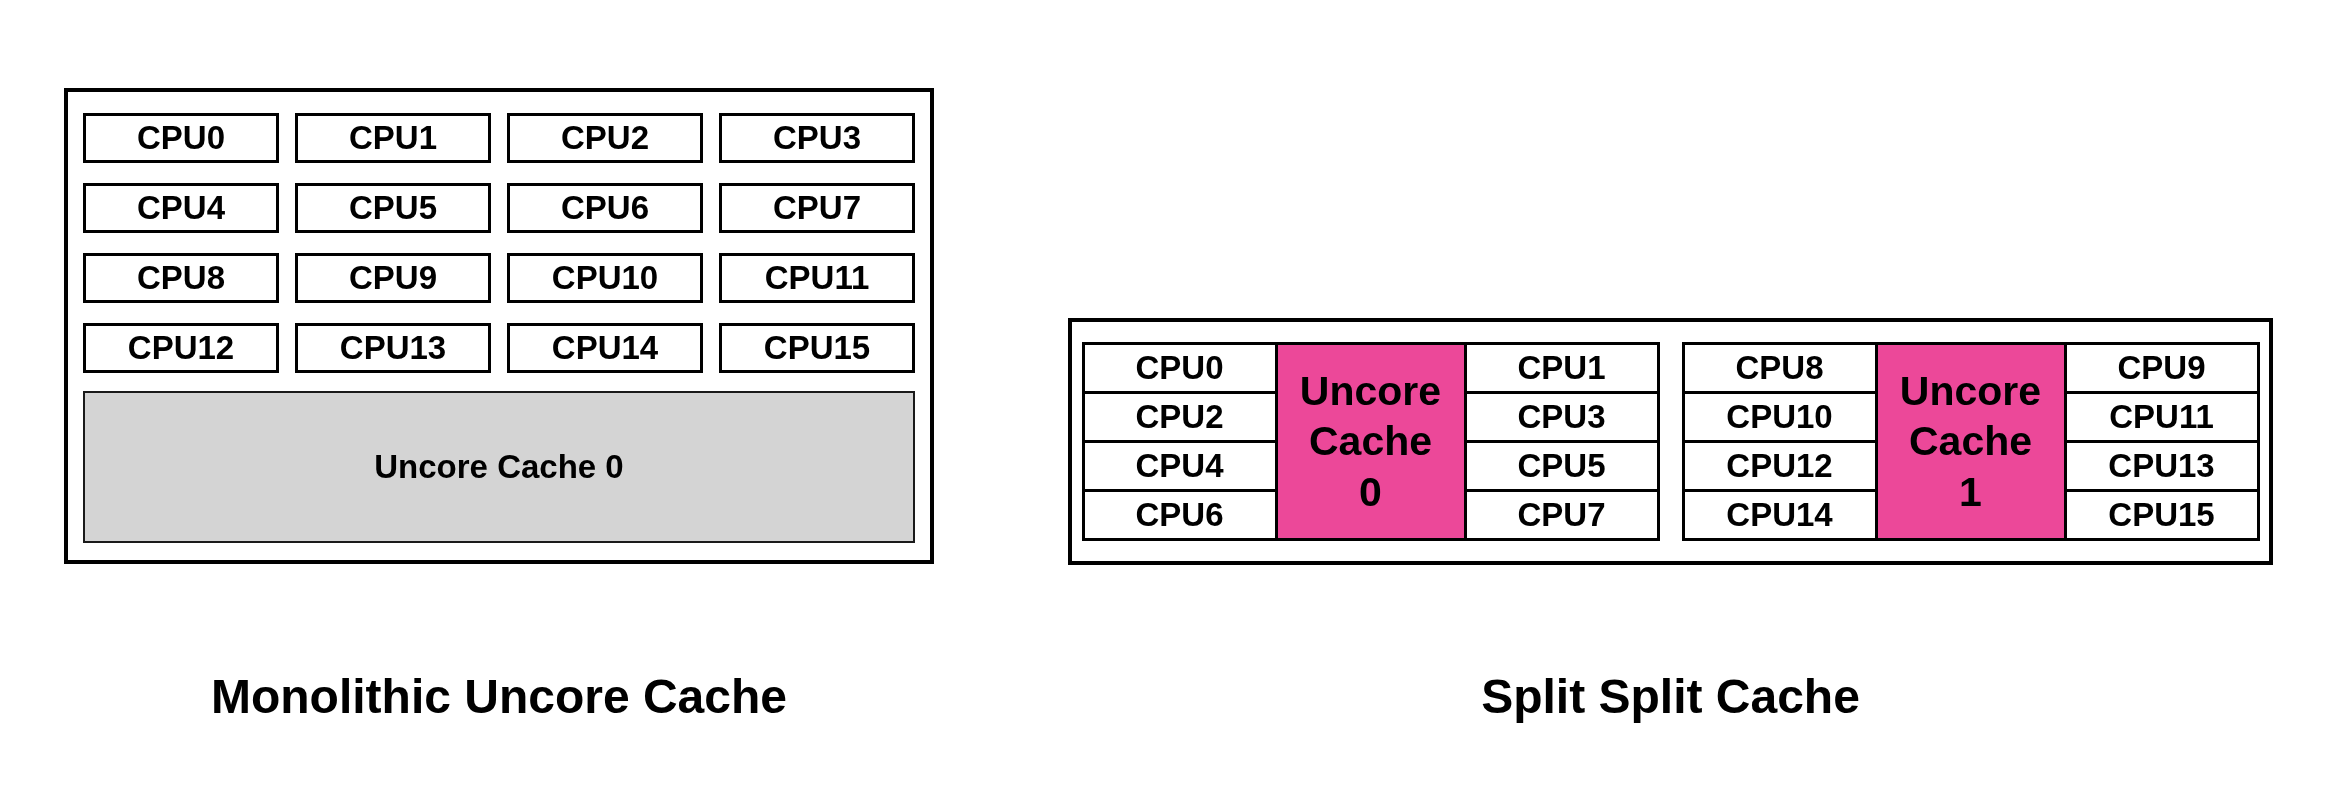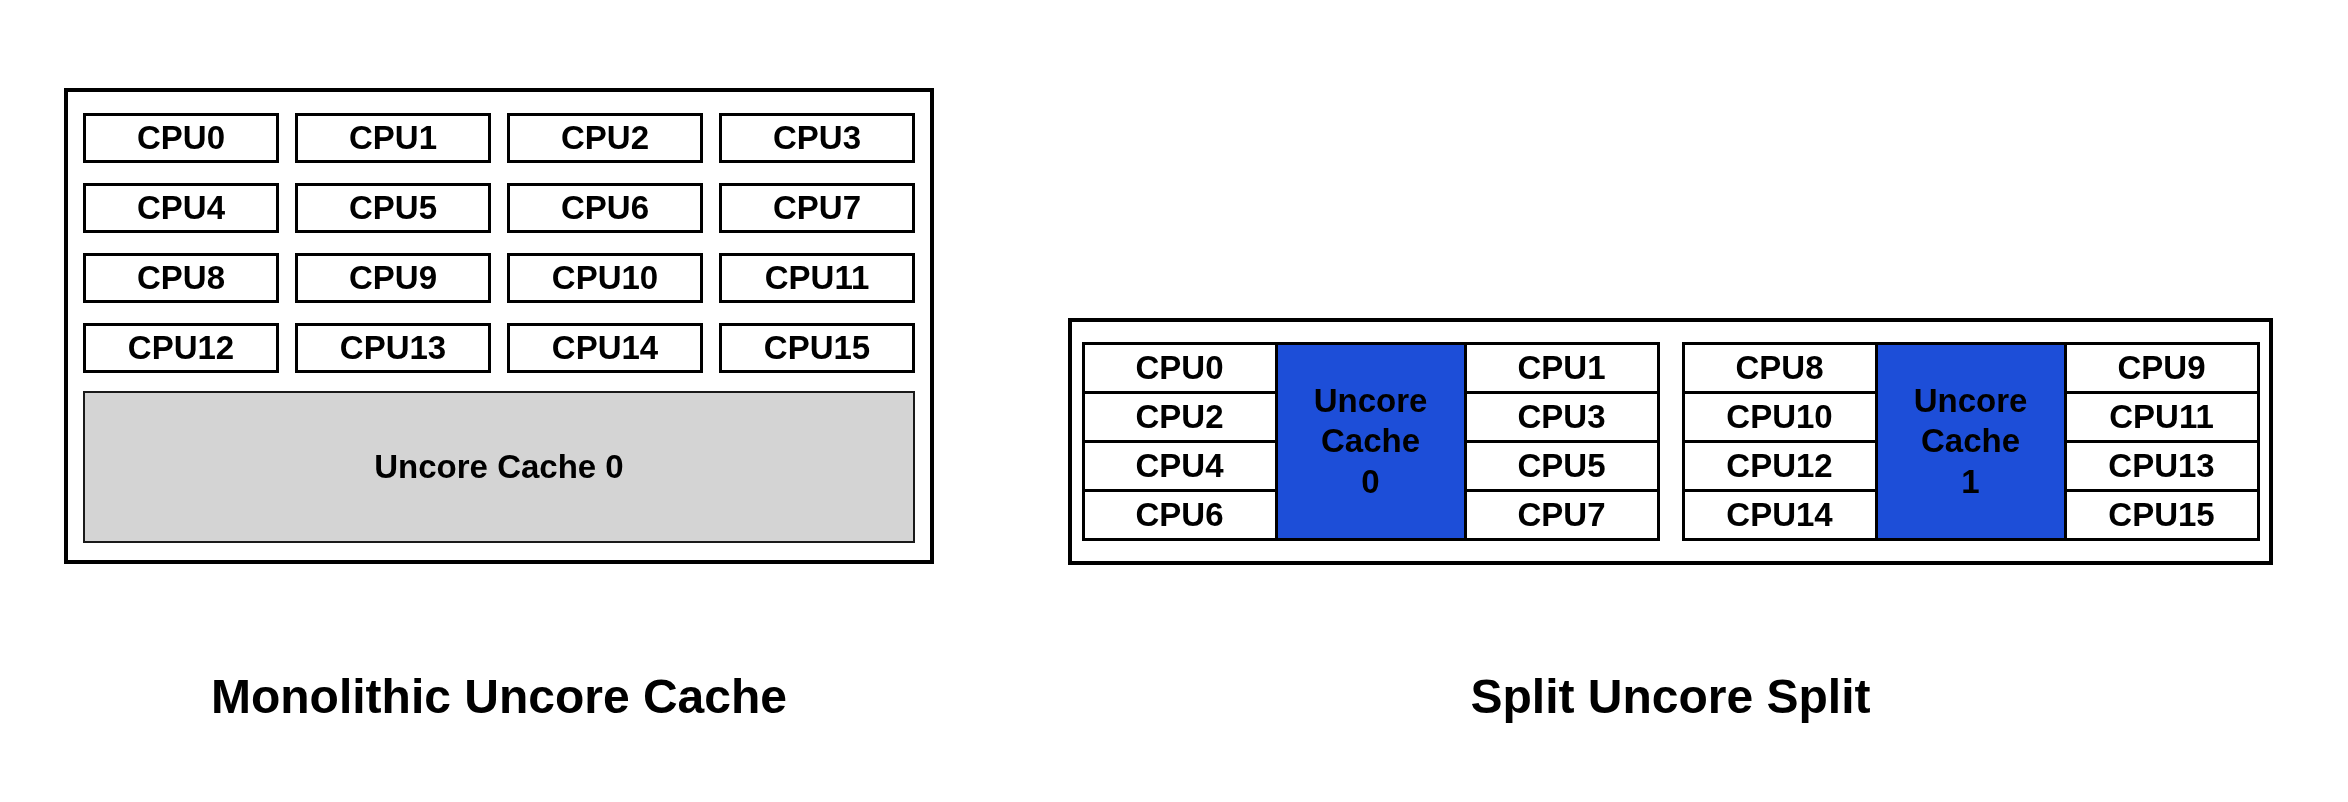--- a/index.html
+++ b/index.html
@@ -64,24 +64,24 @@
     border: 3px solid #000;
   }
   .cell {
     background: #fff;
     display: flex; align-items: center; justify-content: center;
     font-size: 33px;
     white-space: nowrap;
   }
   .cache-cell {
     grid-area: 1 / 2 / 5 / 3;
-    background: #1d4ed8;
+    background: #ec4899;
     display: flex; flex-direction: column;
     align-items: center; justify-content: center;
-    font-size: 33px;
+    font-size: 41px;
     line-height: 1.22;
   }
   .l0 { grid-area: 1 / 1; } .l1 { grid-area: 2 / 1; }
   .l2 { grid-area: 3 / 1; } .l3 { grid-area: 4 / 1; }
   .r0 { grid-area: 1 / 3; } .r1 { grid-area: 2 / 3; }
   .r2 { grid-area: 3 / 3; } .r3 { grid-area: 4 / 3; }
 
   
   .caption {
     position: absolute; top: 638px;
@@ -147,13 +147,13 @@
       <div>Cache</div>
       <div>1</div>
     </div>
     <div class="cell r0">CPU9</div>
     <div class="cell r1">CPU11</div>
     <div class="cell r2">CPU13</div>
     <div class="cell r3">CPU15</div>
   </div>
 
 </div>
-<div class="caption caption-split">Split Uncore Split</div>
+<div class="caption caption-split">Split Split Cache</div>
 
 </body></html>

